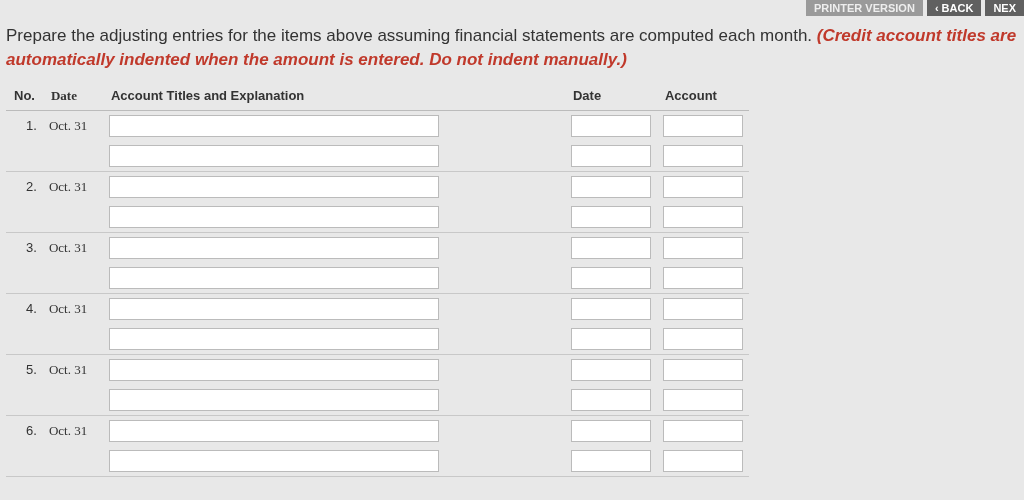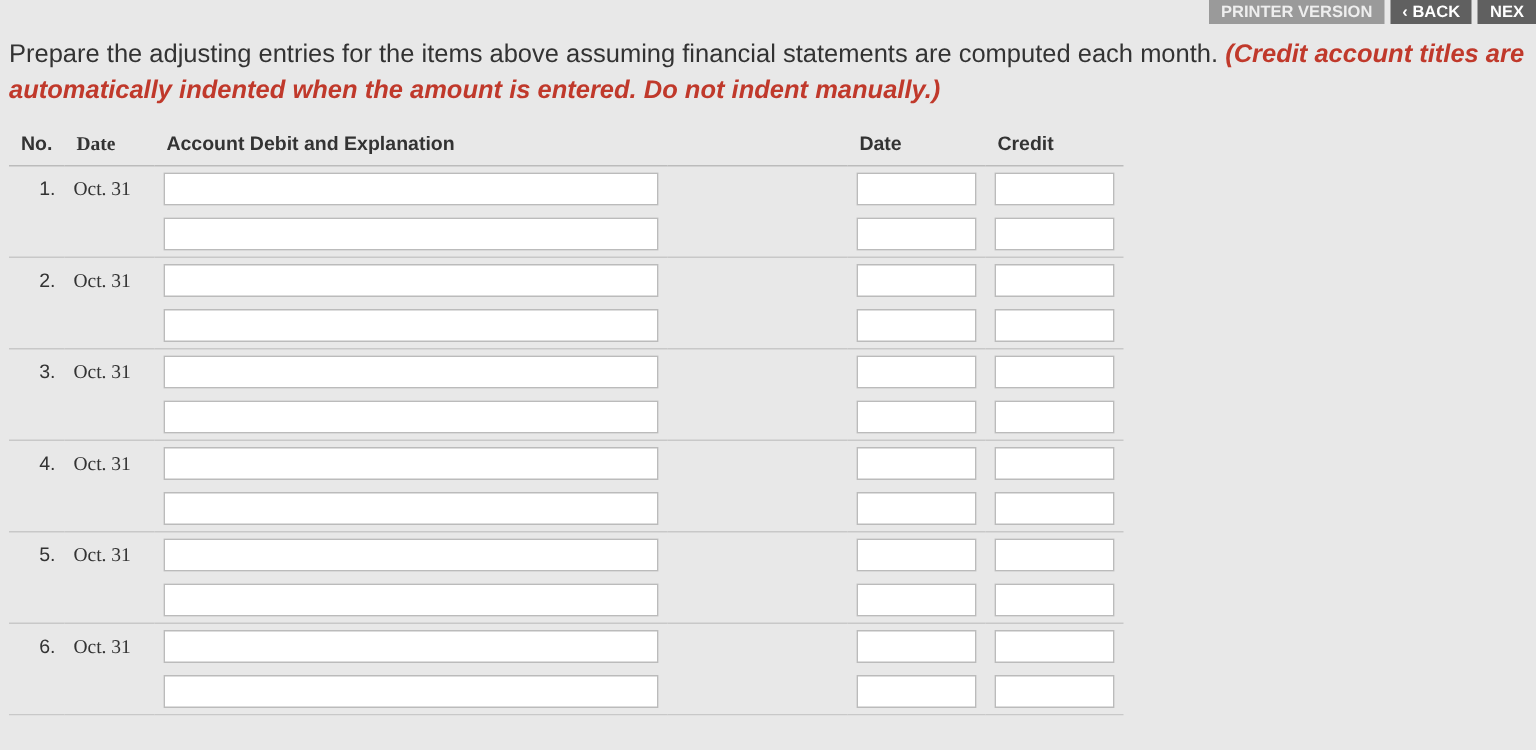--- a/index.html
+++ b/index.html
@@ -104,24 +104,24 @@
 
 <div class="instructions">
   <span>Prepare the adjusting entries for the items above assuming financial statements are computed each month. </span><span class="emph">(Credit account titles are automatically indented when the amount is entered. Do not indent manually.)</span>
 </div>
 
 <table class="entries">
   <thead>
     <tr>
       <th class="col-no">No.</th>
       <th class="col-date">Date</th>
-      <th class="col-acct">Account Debit and Explanation</th>
+      <th class="col-acct">Account Titles and Explanation</th>
       <th class="col-gap"></th>
       <th class="col-amt">Date</th>
-      <th class="col-amt">Credit</th>
+      <th class="col-amt">Account</th>
     </tr>
   </thead>
   <tbody id="entry-body">
       <tr class="row-top">
         <td class="col-no">1.</td>
         <td class="col-date">Oct. 31</td>
         <td class="col-acct"><input type="text" class="acct-input" style=""></td>
         <td class="col-gap"></td>
         <td class="col-amt"><input type="text" class="amt-input" style=""></td>
         <td class="col-amt"><input type="text" class="amt-input" style=""></td>

